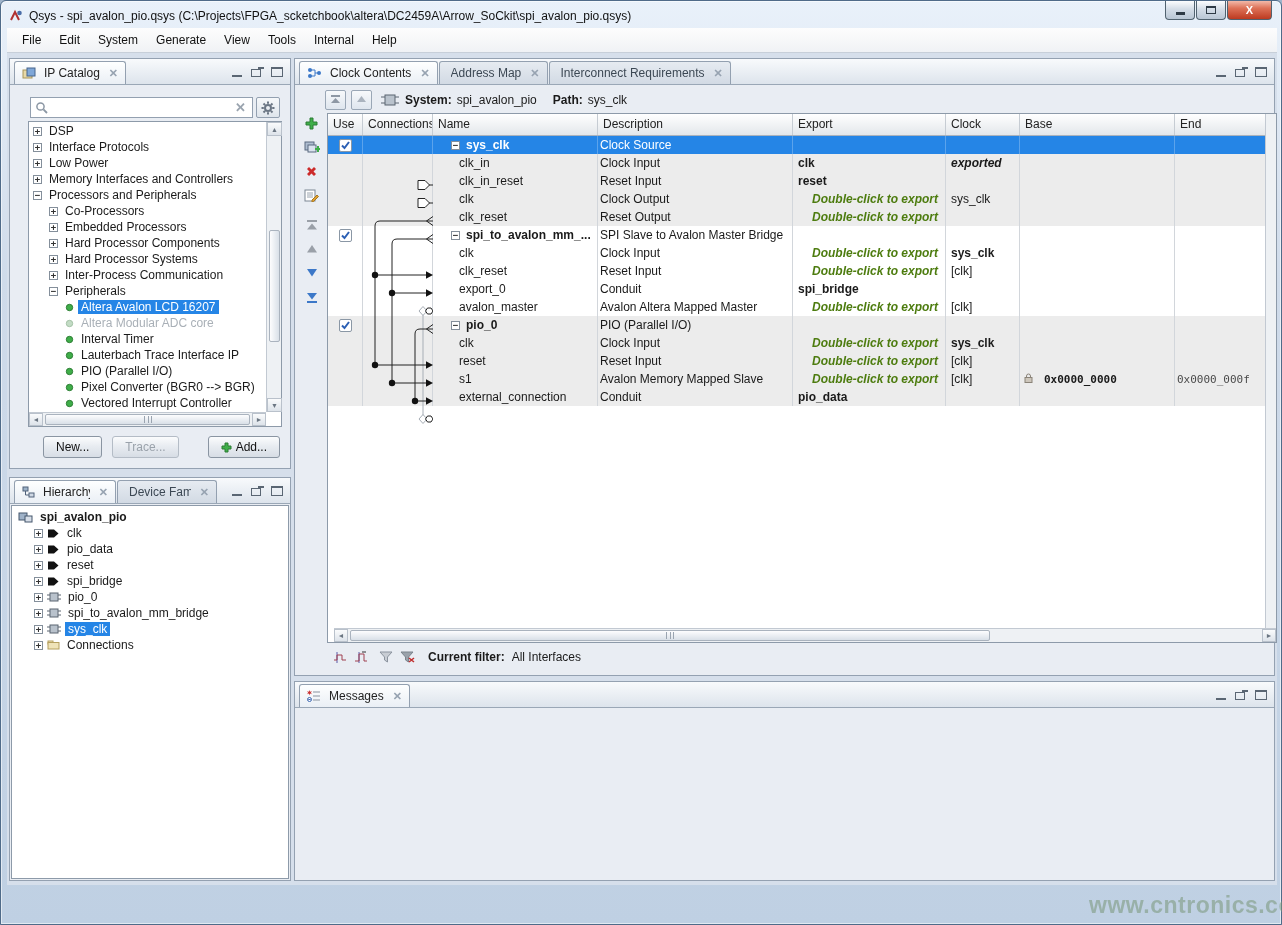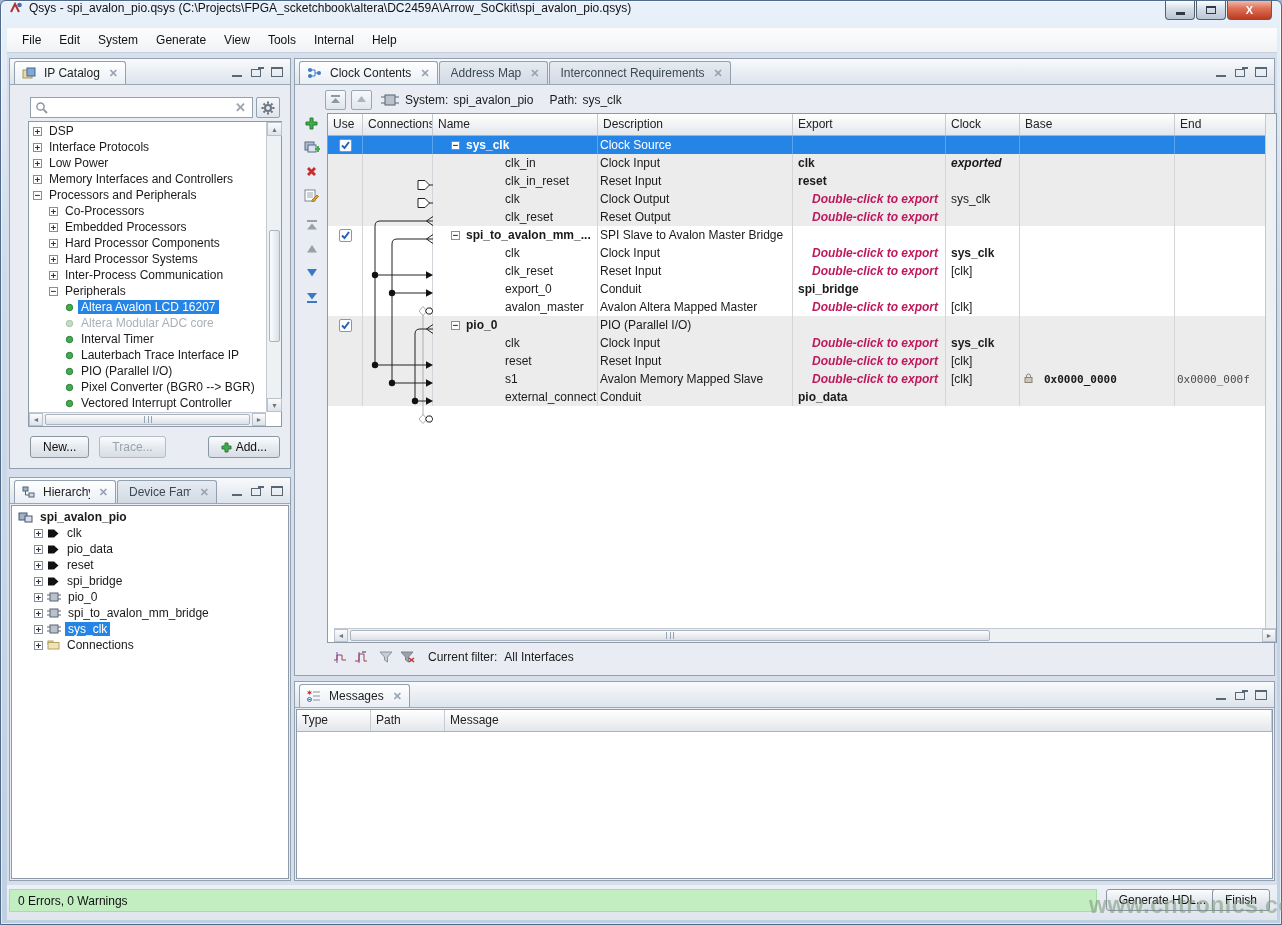--- a/index.html
+++ b/index.html
@@ -2,21 +2,21 @@
 <html><head>
 <meta charset="utf-8">
 <style>
   *{box-sizing:border-box;margin:0;padding:0}
   html,body{width:1282px;height:925px}
   body{position:relative;font-family:"Liberation Sans",sans-serif;font-size:12px;color:#1a1a1a;
        background:#9fb4cb;overflow:hidden}
   .window{position:absolute;inset:0;border:1px solid #4f6b89;border-radius:6px 6px 0 0;
           background:linear-gradient(#e9f1fa,#cfdbea 30%,#bfd0e3);box-shadow:inset 0 0 0 1px rgba(255,255,255,.55)}
   
-  .titlebar{position:absolute;left:0;top:0;right:0;height:22px;display:flex;align-items:flex-start;padding-left:7px}
+  .titlebar{position:absolute;left:0;top:0;right:0;height:22px;display:flex;align-items:flex-end;padding-left:7px}
   .title-text{margin-left:6px;color:#111}
   .win-buttons{position:absolute;right:9px;top:0;display:flex}
   .win-btn{width:30px;height:19px;border:1px solid #51626f;border-top:none;border-radius:0 0 4px 4px;
            background:linear-gradient(#fcfdfe,#d4dde7 45%,#b9c6d4);display:flex;align-items:center;justify-content:center;
            font-size:11px;color:#2e3a45;margin-left:1px;cursor:default}
   .win-btn.close{width:45px;background:linear-gradient(#f2b9a9,#dd7258 40%,#bd3a20);color:#fff;font-weight:bold}
   .min-glyph{width:9px;height:3px;background:#2e3a45;margin-top:6px}
   .max-glyph{width:10px;height:8px;border:1px solid #2e3a45;border-top-width:2px;background:transparent}
   
   .menubar{position:absolute;left:6px;top:27px;width:1270px;height:25px;display:flex;align-items:center;
@@ -83,33 +83,33 @@
   .thead{position:absolute;left:0;top:0;right:11px;height:22px;display:flex;
          background:linear-gradient(#ffffff,#e3e7eb);border-bottom:1px solid #aab2bc}
   .th{padding:3px 5px;border-right:1px solid #c6ccd3;color:#222;overflow:hidden;white-space:nowrap}
   .rows-wrap{position:absolute;left:0;top:22px;right:11px;height:270px}
   .srow{display:flex;height:18px;align-items:center;background:#fff}
   .srow.shade{background:#ececec}
   .srow.sel{background:#2585e6;color:#fff}
   .scell{height:18px;border-right:1px solid #d2d6db;display:flex;align-items:center;overflow:hidden;white-space:nowrap;padding:0 2px}
   .srow.sel .scell{border-right-color:rgba(255,255,255,.25)}
   .gname{font-weight:bold;margin-left:2px}
-  .pname{margin-left:70px}
-  .ph{margin-left:auto;color:#be185d;font-weight:bold;font-style:italic;padding-right:5px}
+  .pname{margin-left:24px}
+  .ph{margin-left:auto;color:#4d7c0f;font-weight:bold;font-style:italic;padding-right:5px}
   .exp-val{font-weight:bold;padding-left:3px}
   .ck{padding-left:3px}
   .ck.bi{font-weight:bold;font-style:italic}
   .ck.b{font-weight:bold}
   .mono{font-family:"DejaVu Sans Mono",monospace;font-size:11px}
   .mono.b{font-weight:bold}
   .cb{width:13px;height:13px;background:#fff;border:1px solid #8a97a5;border-radius:2px;margin-left:9px;
       display:inline-flex;align-items:center;justify-content:center}
   .conn-svg{position:absolute;left:35px;top:22px;z-index:3;pointer-events:none}
   .filter-row{position:absolute;left:38px;bottom:8px;height:20px;display:flex;align-items:center;gap:7px}
-  .b-label{font-weight:normal}
+  .b-label{font-weight:bold}
   
   .msg-head{position:absolute;left:2px;top:30px;right:2px;height:22px;display:flex;
             background:linear-gradient(#ffffff,#e3e7eb);border-bottom:1px solid #aab2bc}
   
   .statusbar{position:absolute;left:6px;top:884px;width:1270px;height:35px;background:linear-gradient(#eef2f7,#dfe5ec)}
   .status-green{position:absolute;left:2px;top:4px;width:1088px;height:23px;background:#c2eec2;border:1px solid #aadbaa;
                 display:flex;align-items:center;padding-left:8px;color:#111}
   .watermark{position:absolute;left:1088px;top:891px;font-size:23px;font-weight:bold;letter-spacing:.5px;
              color:rgba(120,150,120,.55);z-index:60;pointer-events:none}
 </style>
@@ -322,21 +322,21 @@
         <div class="vthumb" style="top:108px;height:112px"></div>
       </div>
       <div class="hscroll" style="left:0;right:15px;bottom:0">
         <div class="sb-btn">◄</div>
         <div class="sb-thumb" style="flex:1;margin:0 2px">
             <span class="sb-grip"></span>
           </div>
         <div class="sb-btn">►</div>
       </div>
     </div>
-    <div style="position:absolute;left:20px;bottom:10px;right:10px;display:flex;align-items:flex-end">
+    <div style="position:absolute;left:33px;bottom:10px;right:10px;display:flex;align-items:flex-end">
       <button class="btn">New...</button>
       <button class="btn disabled" style="margin-left:10px">Trace...</button>
       <button class="btn" style="margin-left:auto">
         <svg width="11" height="11">
             <path d="M4,1 h3 v3 h3 v3 h-3 v3 h-3 v-3 H1 v-3 h3 z" fill="#3fae49" stroke="#2d7d34"></path>
           </svg>
         <span>Add...</span>
       </button>
     </div>
   </div>
@@ -977,31 +977,17 @@
         </span>
         <span class="tab-label">Messages</span>
         <span class="x">✕</span>
       </div>
       <div class="minis">
         <span class="mini min"></span>
         <span class="mini float"></span>
         <span class="mini max"></span>
       </div>
     </div>
-    <div class="white-box" style="left:1px;top:27px;right:1px;bottom:1px">
-      <div class="msg-head" style="left:0;top:0;right:0">
-        <div class="th" style="width:74px">Type</div>
-        <div class="th" style="width:74px">Path</div>
-        <div class="th" style="flex:1">Message</div>
-      </div>
-    </div>
   </div>
 
-  <div class="statusbar">
-    <div class="status-green">
-      <span>0 Errors, 0 Warnings</span>
-    </div>
-    <button class="btn" style="position:absolute;right:58px;top:4px">Generate HDL...</button>
-    <button class="btn" style="position:absolute;right:7px;top:4px">Finish</button>
-  </div>
 
   <div class="watermark">www.cntronics.com</div>
 </div>
 
 </body></html>

